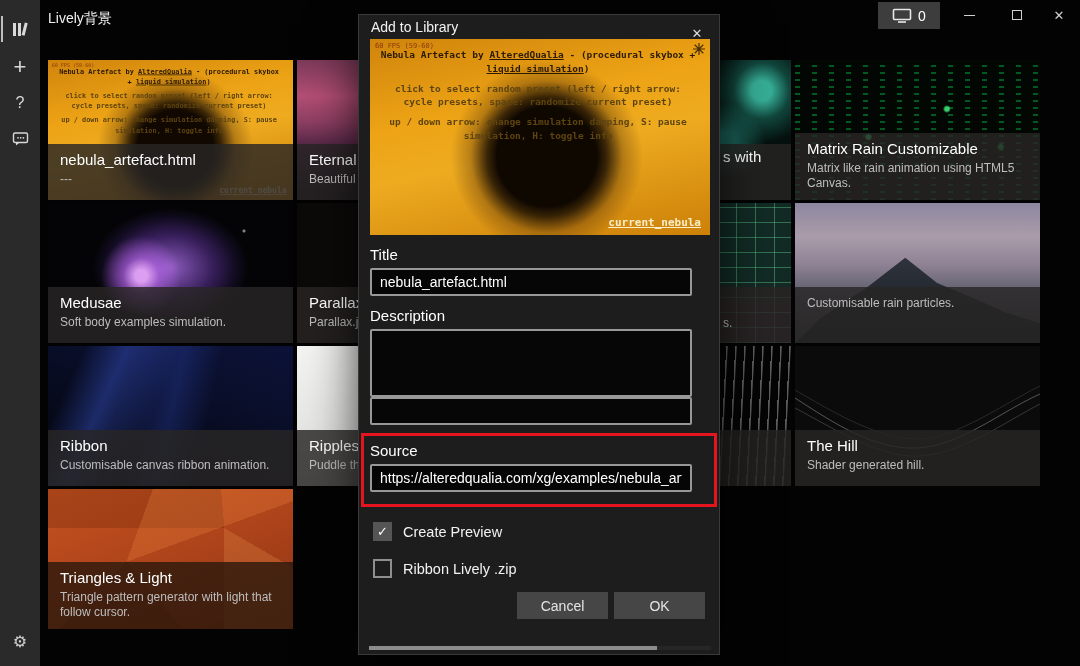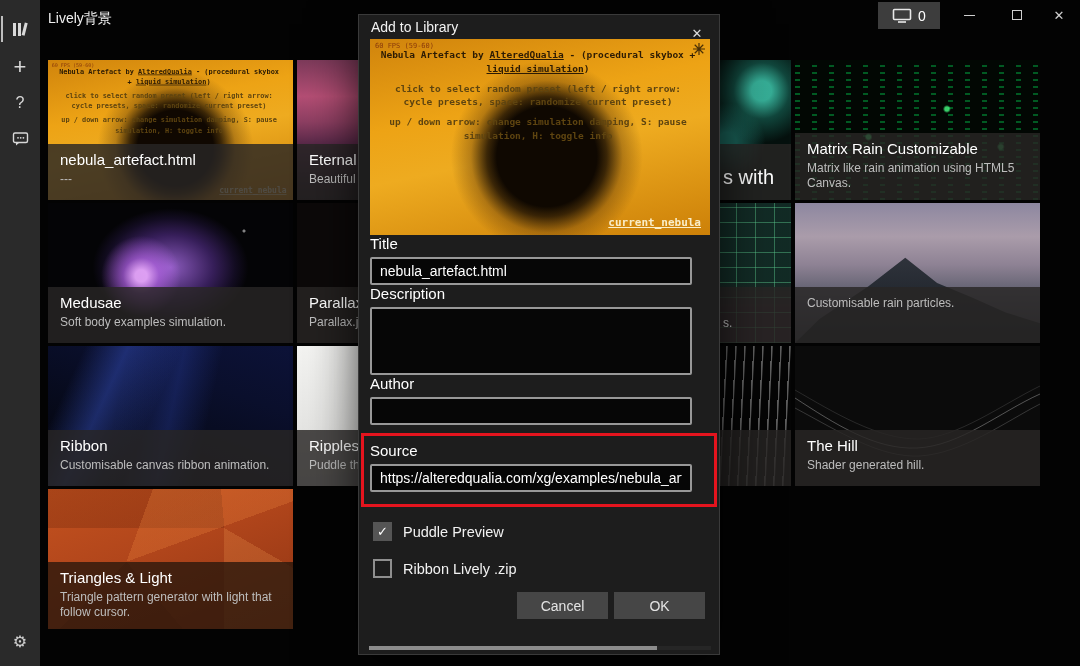--- a/index.html
+++ b/index.html
@@ -80,21 +80,21 @@
       radial-gradient(circle at 74% 58%, rgba(45,170,155,.5) 0 9px, transparent 38px),
       #05110e; }
   .bg-periodic { background-color:#0a1216; background-image:
       repeating-linear-gradient(90deg, rgba(90,200,140,.45) 0 1px, transparent 1px 19px),
       repeating-linear-gradient(0deg, rgba(90,200,140,.45) 0 1px, transparent 1px 15px),
       linear-gradient(180deg, rgba(30,80,60,.4) 0 55%, rgba(90,40,50,.4) 75%, rgba(90,40,50,.4) 100%); }
   .bg-streaks { background-color:#050505; background-image:
       repeating-linear-gradient(93deg, rgba(225,225,225,.4) 0 1px, transparent 2px 9px),
       linear-gradient(180deg, rgba(0,0,0,0) 0 60%, #050505 95%); }
 
-  .frag-title { position:absolute; left:177px; top:22px; font-size:20px; color:#fff; white-space:nowrap; }
+  .frag-title { position:absolute; left:177px; top:4px; font-size:15px; color:#fff; white-space:nowrap; }
   .frag-sub { position:absolute; left:177px; top:29px; font-size:12px; color:#bdbdbd; white-space:nowrap; }
 
   
   .preview-inner { position:absolute; inset:0; font-family:"DejaVu Sans Mono", monospace; }
   .pv-fps { position:absolute; left:5px; top:3px; font-size:7px; color:rgba(125,45,12,.85); }
   .pv-text { position:absolute; left:10px; right:14px; top:9px; text-align:center;
       font-size:9.5px; line-height:1.45; color:#2c1b04; font-weight:bold; }
   .pv-line2 { margin-top:6px; color:#5e4410; }
   .pv-link { text-decoration:underline; }
   .pv-mark { position:absolute; right:9px; bottom:6px; font-size:11px; font-weight:bold;
@@ -103,21 +103,21 @@
 
   
   .dialog { position:absolute; left:358px; top:14px; width:362px; height:641px;
     background:#1d1d1d; border:1px solid #3a3a3a; z-index:10; box-shadow:0 10px 46px rgba(0,0,0,.75); }
   .dlg-header { height:20px; display:flex; align-items:center; padding:12px 12px; }
   .dlg-title { font-size:14px; color:#f2f2f2; }
   .dlg-close { position:absolute; right:12px; top:8px; width:20px; height:20px; display:flex;
     align-items:center; justify-content:center; color:#dadada; font-size:13px; }
   .dlg-preview { position:relative; margin:0 11px; width:340px; height:196px; overflow:hidden; }
   .dlg-body { padding:0 11px; }
-  .fld-label { font-size:15px; color:#fff; margin-bottom:5px; }
+  .fld-label { font-size:15px; color:#fff; margin-top:11px; margin-bottom:5px; }
   .fld-input { display:block; width:322px; height:28px; background:#060606; color:#fff;
     border:2px solid #989898; border-radius:2px; font-size:14px; padding:0 8px;
     font-family:"Liberation Sans", sans-serif; outline:none; }
   .fld-area { height:68px; resize:none; padding-top:4px; }
   .source-wrap { border:3px solid #e5141e; margin:8px -9px 0 -9px; padding:0 6px 12px 6px; }
   .source-wrap .fld-label { margin-top:6px; }
   .cb-row { display:flex; align-items:center; gap:11px; margin-left:3px; }
   .cb-row1 { margin-top:15px; } .cb-row2 { margin-top:18px; }
   .cb-box { width:19px; height:19px; border:2px solid #8f8f8f; background:transparent;
     display:flex; align-items:center; justify-content:center; font-size:13px; color:#fff; }
@@ -315,31 +315,30 @@
       </div>
     </div>
 
     <div class="dlg-body">
       <div class="fld-label">Title</div>
       <input class="fld-input" value="nebula_artefact.html" style="">
 
       <div class="fld-label">Description</div>
       <textarea class="fld-input fld-area" style=""></textarea>
 
-      <div class="fld-label">Author</div>
       <input class="fld-input" value="" style="">
 
       <div class="source-wrap">
         <div class="fld-label">Source</div>
         <input class="fld-input" value="https://alteredqualia.com/xg/examples/nebula_art" style="">
       </div>
 
       <div class="cb-row cb-row1">
         <span class="cb-box checked">✓</span>
-        <span class="cb-label">Puddle Preview</span>
+        <span class="cb-label">Create Preview</span>
       </div>
       <div class="cb-row cb-row2">
         <span class="cb-box"></span>
         <span class="cb-label">Ribbon Lively .zip</span>
       </div>
 
       <div class="btn-row">
         <button class="dlg-btn">Cancel</button>
         <button class="dlg-btn">OK</button>
       </div>

